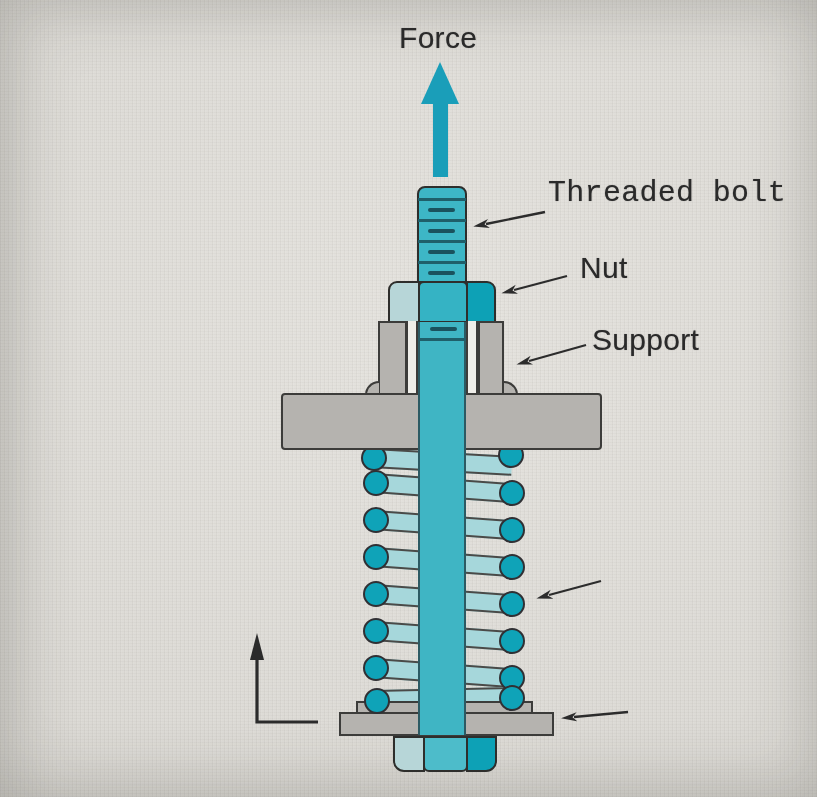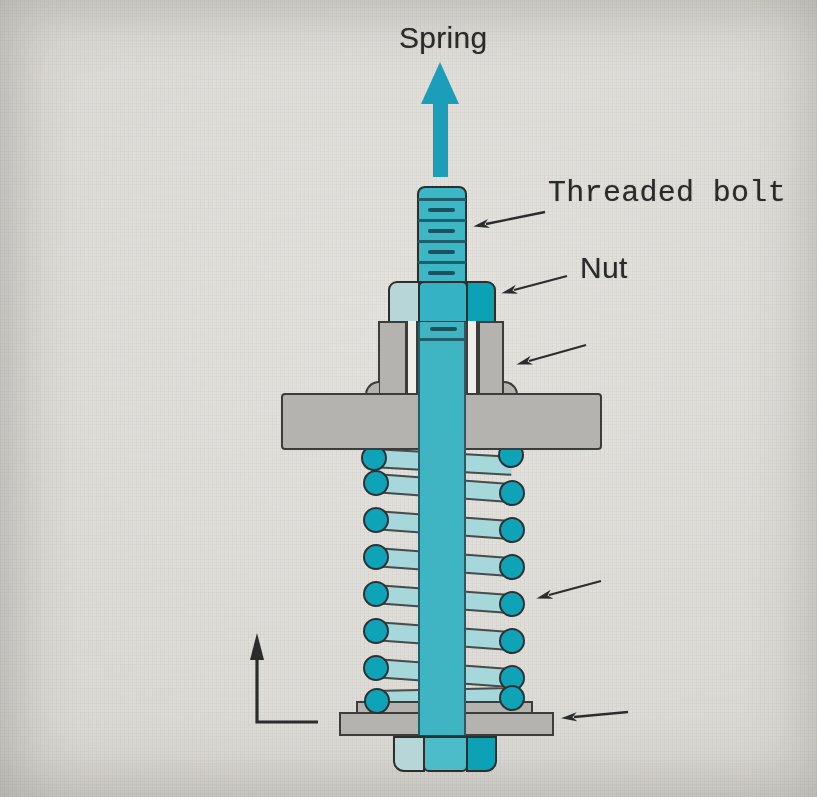--- a/index.html
+++ b/index.html
@@ -40,23 +40,24 @@
   .coil-band{position:absolute;width:140px;height:20px;background:#a6d7db;
     border-top:2.5px solid #4a4a48;border-bottom:2.5px solid #4a4a48;box-sizing:border-box;
     transform-origin:0 50%;z-index:1;}
   svg.overlay{position:absolute;left:0;top:0;z-index:8;pointer-events:none;}
 </style>
 </head>
 <body>
 
 <div id="canvas">
 
-  <div class="label" style="left:399px;top:21px;">Spring</div>
+  <div class="label" style="left:399px;top:21px;">Force</div>
   <div class="label" style="left:548px;top:176px;font-family:Liberation Mono, monospace;">Threaded bolt</div>
   <div class="label" style="left:580px;top:251px;">Nut</div>
+  <div class="label" style="left:592px;top:323px;">Support</div>
 
   <div class="abs thread-top">
     <div class="tline" style="top:10px"></div>
     <div class="tline" style="top:31px"></div>
     <div class="tline" style="top:52px"></div>
     <div class="tline" style="top:73px"></div>
     <div class="tdash" style="top:20px"></div>
     <div class="tdash" style="top:41px"></div>
     <div class="tdash" style="top:62px"></div>
     <div class="tdash" style="top:83px"></div>

